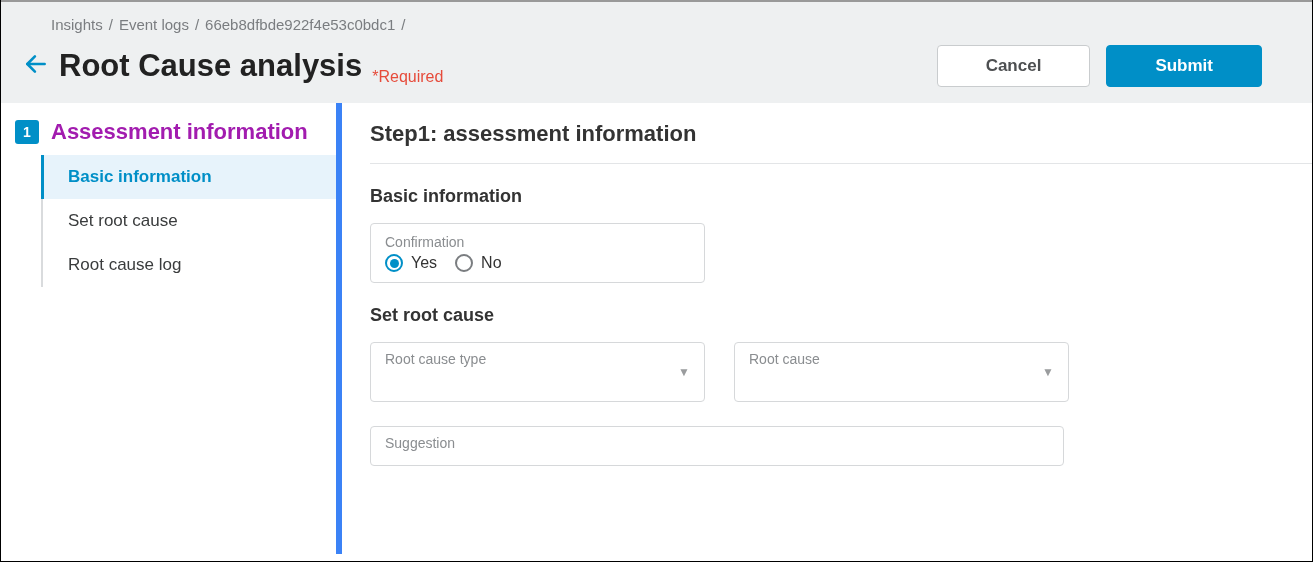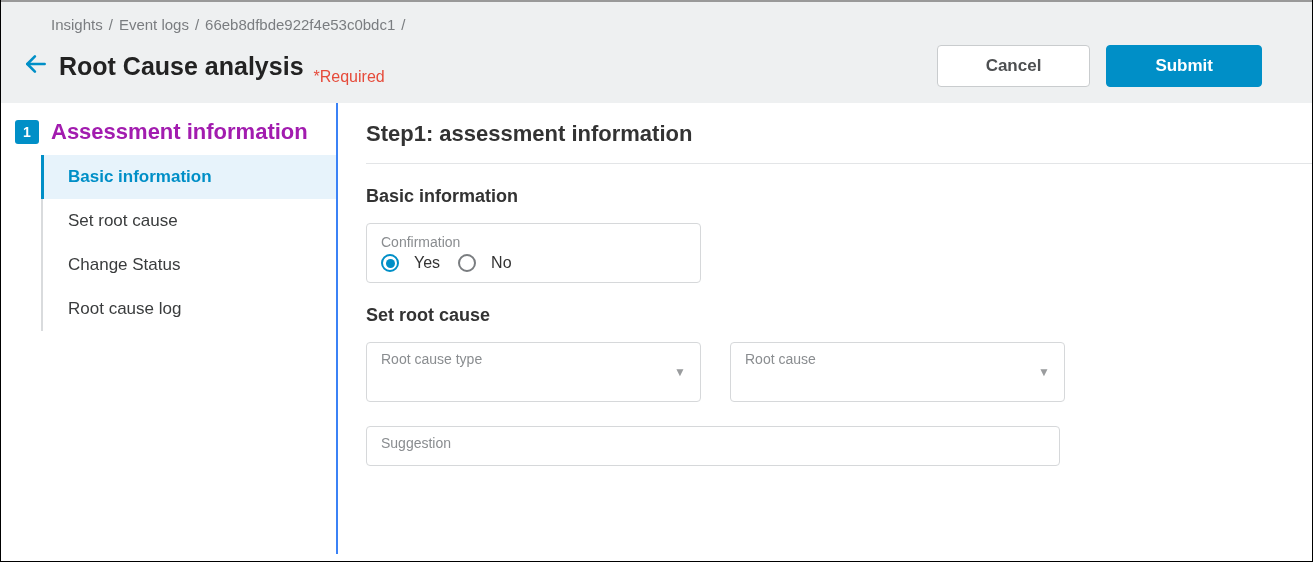--- a/index.html
+++ b/index.html
@@ -5,48 +5,48 @@
   * { box-sizing: border-box; margin: 0; padding: 0; }
   html, body { font-family: Arial, Helvetica, sans-serif; background:#fff; }
   .viewport { width:1313px; height:562px; position:relative; background:#fff; border:1px solid #000; border-top:0; overflow:hidden;}
   .header-area { background:#eef0f1; padding:14px 50px 16px 50px; border-top:2px solid #999; }
   .breadcrumbs { font-size:15px; color:#7a7d80; margin-bottom:12px; display:flex; align-items:flex-start; gap:6px; flex-wrap:wrap;}
   .breadcrumbs .sep { color:#7a7d80; }
   .breadcrumb-link { color:#7a7d80; }
   .header-row { display:flex; align-items:center; justify-content:space-between; }
   .title-wrap { display:flex; align-items:center; gap:10px; }
   .back-arrow { color:#008fc7; font-size:26px; line-height:1; cursor:pointer; margin-left:-28px;}
-  .page-title { font-size:25px; font-weight:700; color:#222; }
+  .page-title { font-size:31px; font-weight:700; color:#222; }
   .required-note { color:#e64b3b; font-size:16px; font-weight:400;margin-top:21px; }
   .btn { height:42px; padding:0 48px; font-size:17px; border-radius:4px; border:1px solid #c9ccce; cursor:pointer; display:flex; align-items:center; justify-content:center; }
   .btn-cancel { background:#fff; color:#4d4f51; font-weight:600; }
   .btn-submit { background:#008fc7; color:#fff; border:1px solid #008fc7; font-weight:700; margin-left:16px; }
   .btn-row { display:flex; }
 
   .body-area { display:flex; height:calc(100% - 110px); }
   .sidebar { width:335px; padding:16px 0 0 14px; }
   .step-header { display:flex; align-items:center; gap:12px; margin-bottom:10px; }
   .step-badge { width:24px; height:24px; background:#008fc7; color:#fff; font-size:14px; font-weight:600; border-radius:3px; display:flex; align-items:center; justify-content:center; }
   .step-label { color:#a21caf; font-size:22px; font-weight:600; }
   .subnav { margin-left:26px; border-left:2px solid #d9dbdd; }
   .subnav-item { height:44px; display:flex; align-items:center; padding-left:24px; font-size:17px; color:#3a3c3d; cursor:pointer; border-left:3px solid transparent; margin-left:-2px;}
   .subnav-item.active { background:#e7f3fb; color:#008fc7; font-weight:600; border-left-color:#008fc7; }
 
-  .content { flex:1; border-left:2px solid #3b82f6; padding:18px 0 0 28px; }
+  .content { flex:1; border-left:6px solid #3b82f6; padding:18px 0 0 28px; }
   .content h2 { font-size:22px; font-weight:700; color:#333; padding-bottom:16px; border-bottom:1px solid #e3e5e7; margin-right:0; }
   .section-title { font-size:18px; font-weight:700; color:#333; margin:22px 0 16px 0; }
   .card { border:1px solid #d6d8da; border-radius:4px; background:#fff; }
   .confirm-card { width:335px; padding:10px 14px; }
   .card-label { font-size:14px; color:#8a8d90; margin-bottom:4px; }
   .radio-row { display:flex; align-items:center; gap:18px; }
   .radio { width:18px; height:18px; border-radius:50%; border:2px solid #7a7d80; display:inline-flex; align-items:center; justify-content:center; }
   .radio.checked { border-color:#008fc7; }
   .radio.checked::after { content:""; width:9px; height:9px; border-radius:50%; background:#008fc7; }
   .radio-label { font-size:16px; color:#333; }
-  .radio-wrap { display:flex; align-items:flex-end; gap:15px; cursor:pointer;}
+  .radio-wrap { display:flex; align-items:flex-end; gap:8px; cursor:pointer;}
   .selects-row { display:flex; gap:29px; }
   .select-card { width:335px; height:60px; padding:8px 14px; position:relative; cursor:pointer;}
   .select-caret { position:absolute; right:14px; top:50%; transform:translateY(-50%); color:#9a9c9e; font-size:12px; }
   .suggestion-card { width:694px; margin-top:24px; padding:8px 14px; height:40px; }
 </style>
 </head>
 <body>
 
 <div class="viewport">
   <div class="header-area">
@@ -83,23 +83,20 @@
         <div class="step-label">Assessment information</div>
       </div>
       <nav class="subnav">
         <div class="subnav-item active">
           <span>Basic information</span>
         </div>
         <div class="subnav-item">
           <span>Set root cause</span>
         </div>
         <div class="subnav-item">
-          <span>Change Status</span>
-        </div>
-        <div class="subnav-item">
           <span>Root cause log</span>
         </div>
       </nav>
     </aside>
 
     <main class="content">
       <h2>Step1: assessment information</h2>
 
       <div class="section-title">Basic information</div>
       <div class="card confirm-card">

